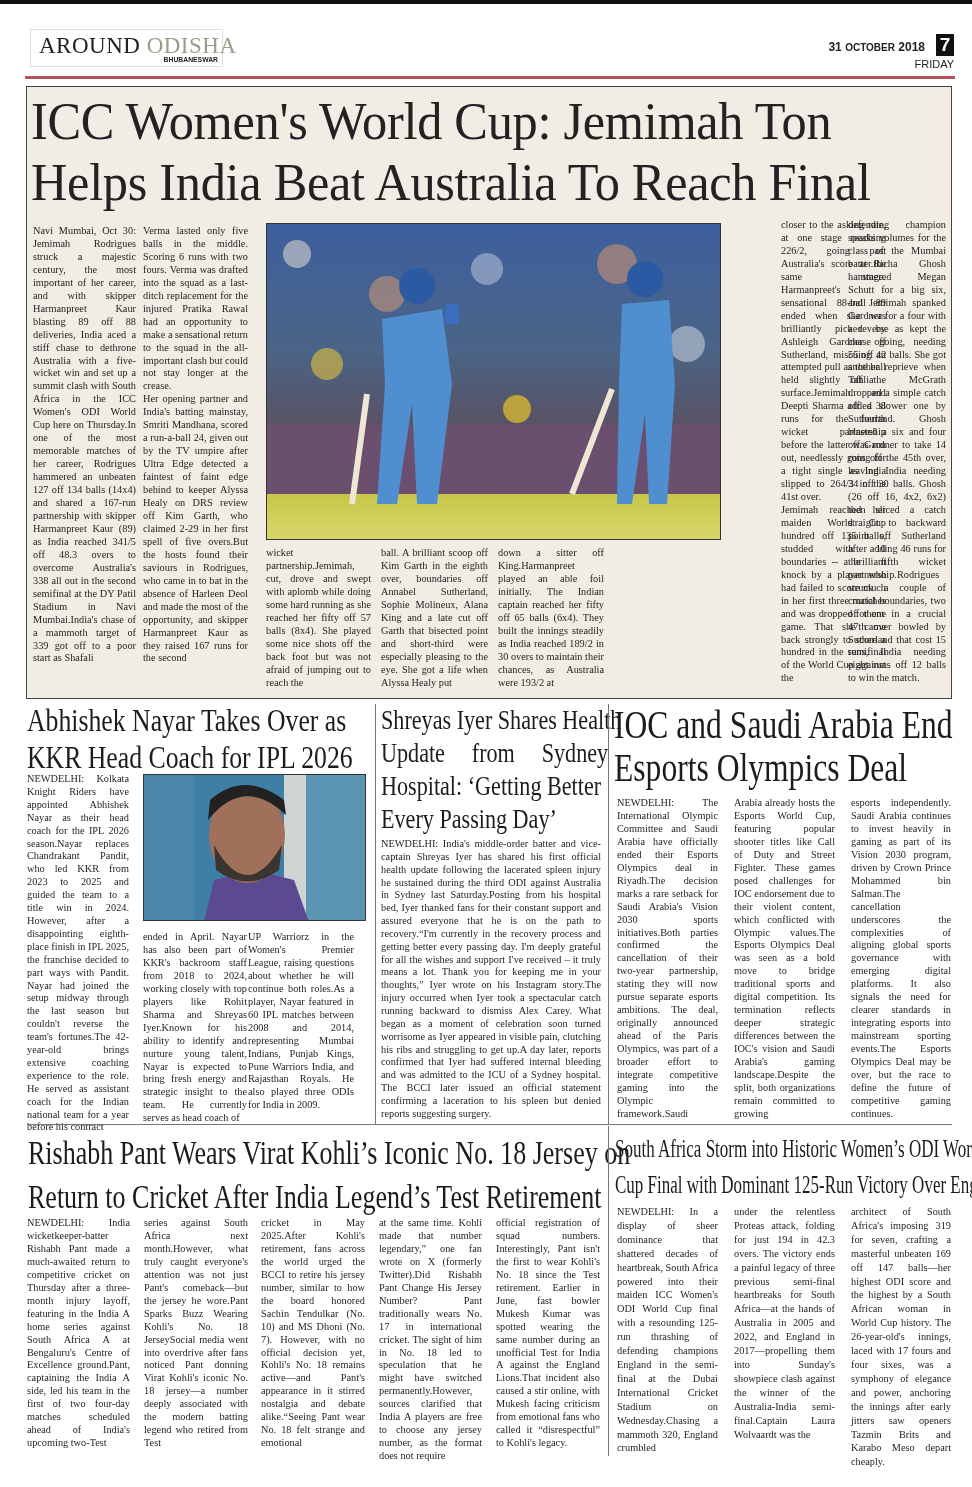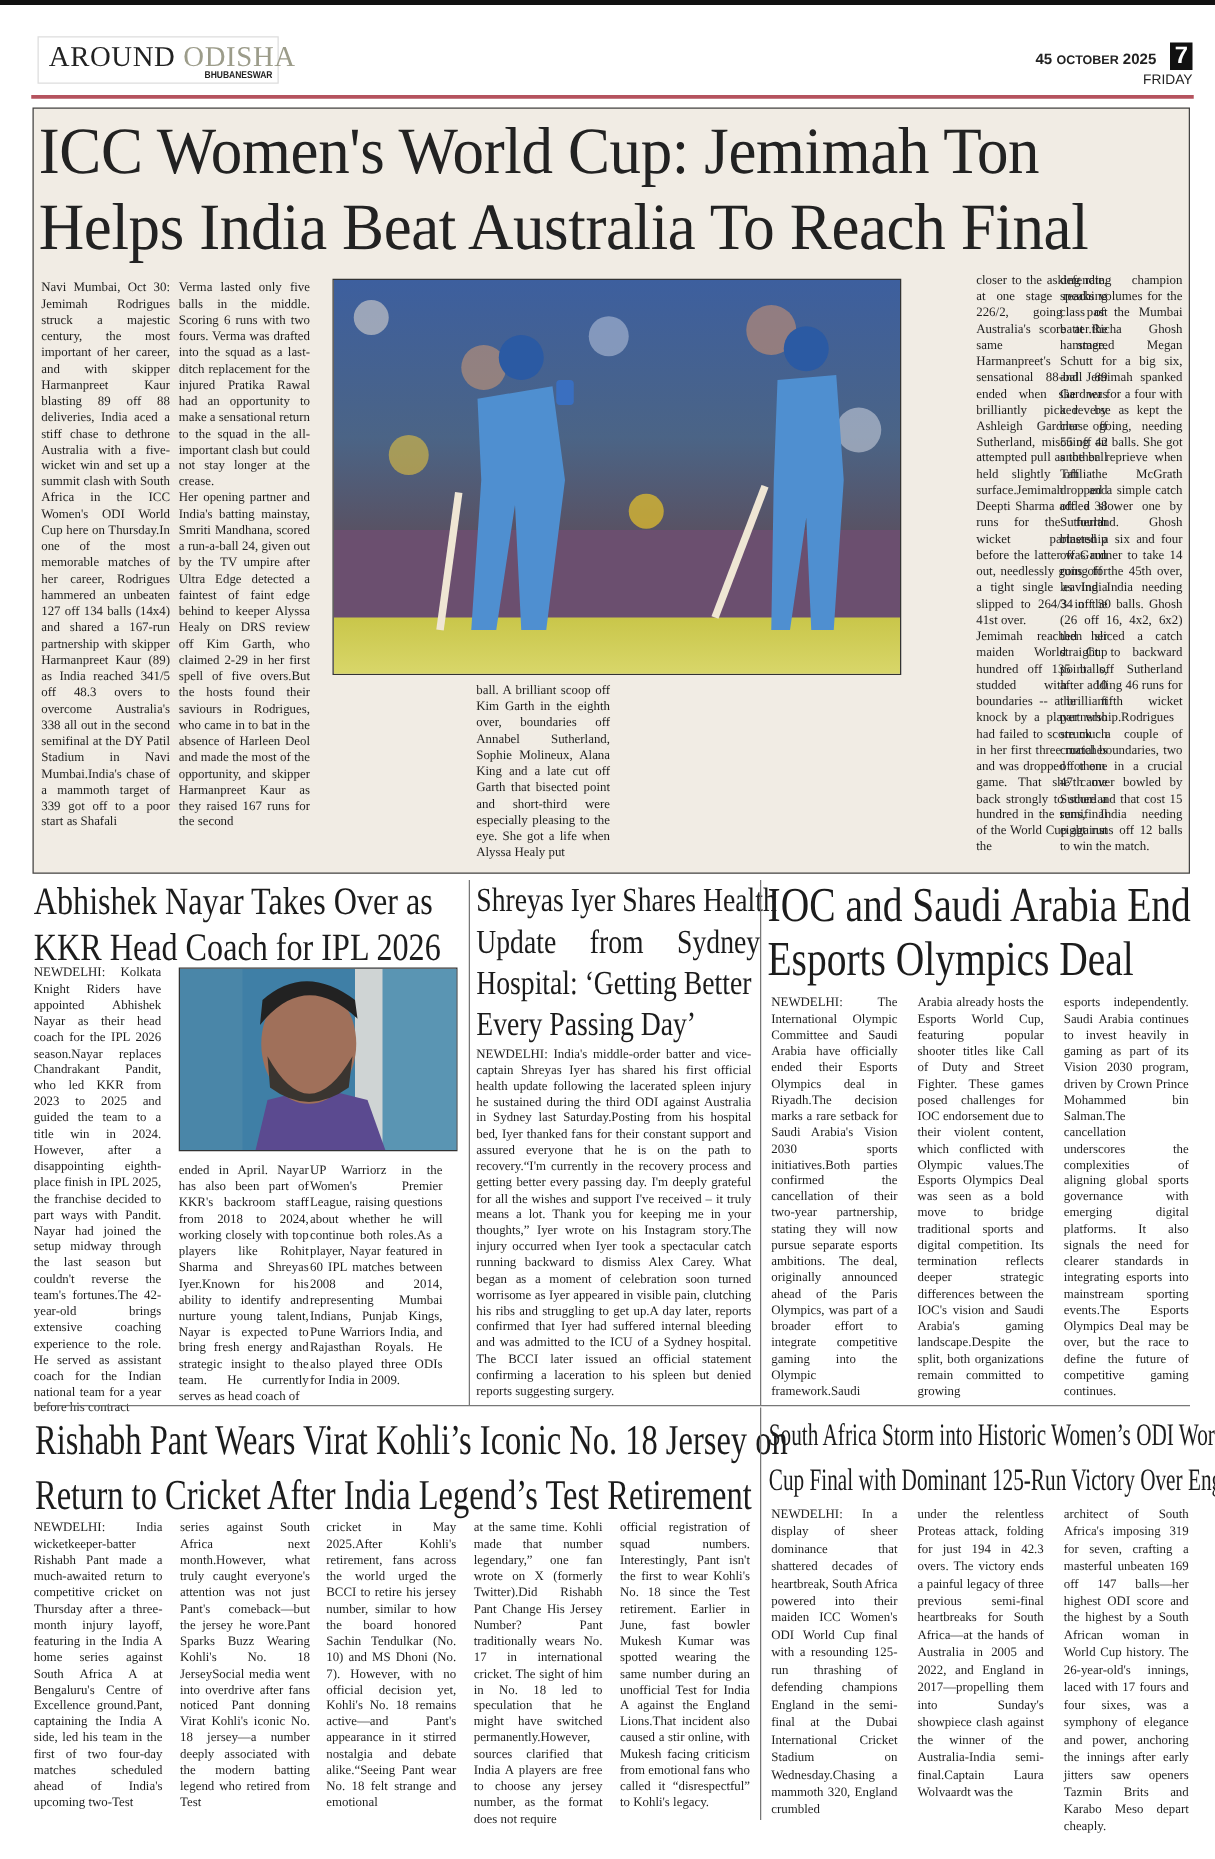--- a/index.html
+++ b/index.html
@@ -40,23 +40,23 @@
 <div class="topbar"></div>
 
 <div class="logo">
   <div class="logo-main">
     <span class="logo-around">AROUND</span>
     <span class="logo-odisha">ODISHA</span>
   </div>
   <div class="logo-sub">BHUBANESWAR</div>
 </div>
 <div class="date">
-  <span>45</span>
+  <span>31</span>
   <span class="month">OCTOBER</span>
-  <span>2025</span>
+  <span>2018</span>
 </div>
 <div class="page-no">7</div>
 <div class="day">FRIDAY</div>
 <div class="redrule"></div>
 
 <div class="lead">
   <div class="lead-title">
     <div>ICC Women's World Cup: Jemimah Ton</div>
     <div>Helps India Beat Australia To Reach Final</div>
   </div>
@@ -95,21 +95,23 @@
       <path d="M115 95 L175 85 L185 160 L170 280 L150 280 L145 180 L130 280 L110 280 L118 160 Z" fill="#4f8fd0"></path>
       <rect x="178" y="80" width="14" height="20" rx="3" fill="#3a6fc0"></rect>
       <line x1="100" y1="170" x2="85" y2="280" stroke="#efe6d4" stroke-width="6"></line>
 
       <circle cx="378" cy="55" r="18" fill="#2b5aa3"></circle>
       <path d="M355 80 L402 76 L408 160 L400 280 L382 280 L378 190 L365 280 L350 280 L352 160 Z" fill="#4f8fd0"></path>
       <line x1="345" y1="165" x2="305" y2="270" stroke="#efe6d4" stroke-width="6"></line>
     </svg>
   </div>
 
+  <div class="col" style="left:239px; top:460px; width:105px;">wicket partnership.Jemimah, cut, drove and swept with aplomb while doing some hard running as she reached her fifty off 57 balls (8x4). She played some nice shots off the back foot but was not afraid of jumping out to reach the</div>
   <div class="col" style="left:354px; top:460px; width:107px;">ball. A brilliant scoop off Kim Garth in the eighth over, boundaries off Annabel Sutherland, Sophie Molineux, Alana King and a late cut off Garth that bisected point and short-third were especially pleasing to the eye. She got a life when Alyssa Healy put</div>
+  <div class="col" style="left:471px; top:460px; width:106px;">down a sitter off King.Harmanpreet played an able foil initially. The Indian captain reached her fifty off 65 balls (6x4). They built the innings steadily as India reached 189/2 in 30 overs to maintain their chances, as Australia were 193/2 at</div>
 
   <div class="col" style="left:706px; top:132px; width:105px;margin-left:48px;">
     <p>closer to the asking rate, at one stage reaching 226/2, going past Australia's score at the same stage. Harmanpreet's sensational 88-ball 89 ended when she was brilliantly picked by Ashleigh Gardner off Sutherland, miscuing an attempted pull as the ball held slightly off the surface.Jemimah and Deepti Sharma added 38 runs for the fourth wicket partnership before the latter was run out, needlessly going for a tight single as India slipped to 264/3 in the 41st over.</p>
     <p>Jemimah reached her maiden World Cup hundred off 135 balls, studded with 10 boundaries -- a brilliant knock by a player who had failed to score much in her first three matches and was dropped for one game. That she came back strongly to score a hundred in the semifinal of the World Cup against the</p>
   </div>
   <div class="col" style="left:821px; top:132px; width:98px;">defending champion speaks volumes for the class of the Mumbai batter.Richa Ghosh hammered Megan Schutt for a big six, and Jemimah spanked Gardner for a four with a reverse as kept the chase going, needing 55 off 42 balls. She got another reprieve when Tahlia McGrath dropped a simple catch off a slower one by Sutherland. Ghosh blasted a six and four off Gardner to take 14 runs off the 45th over, leaving India needing 34 off 30 balls. Ghosh (26 off 16, 4x2, 6x2) then sliced a catch straight to backward point off Sutherland after adding 46 runs for the fifth wicket partnership.Rodrigues struck a couple of crucial boundaries, two of them in a crucial 47th over bowled by Sutherland that cost 15 runs, India needing eight runs off 12 balls to win the match.</div>
 </div>
 
 <div class="hl" style="left:27px; top:702px; font-size:31px; line-height:37px; transform:scaleX(0.83);">
   <div>Abhishek Nayar Takes Over as</div>

